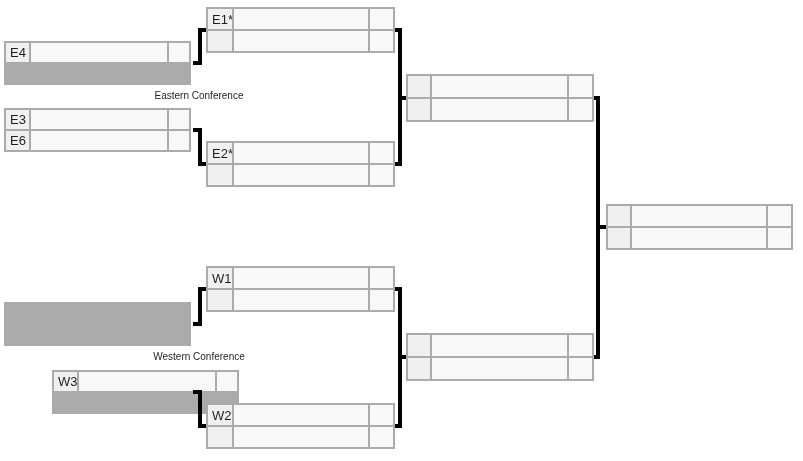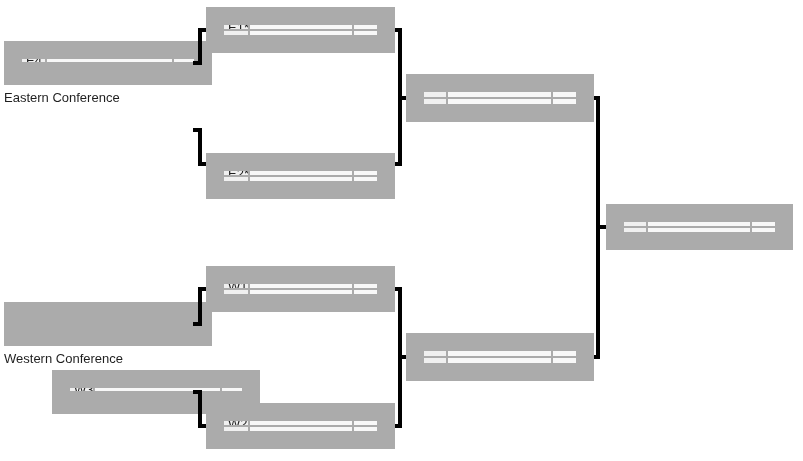--- a/index.html
+++ b/index.html
@@ -16,21 +16,21 @@
     overflow: hidden;
   }
   
   .match {
     position: absolute;
     box-sizing: border-box;
     background: #ababab;           
     display: grid;
     grid-template-rows: 1fr 1fr;
     gap: 2px;
-    padding: 18px;
+    padding: 2px;
   }
   .row {
     display: grid;
     grid-template-columns: var(--seed) 1fr var(--score);
     gap: 2px;
     min-height: 0;
   }
   .cell {
     background: #f8f8f8;
     overflow: hidden;
@@ -41,37 +41,38 @@
     white-space: nowrap;
   }
   .cell.seed {
     background: #f0f0f0;
     padding-left: 4px;
   }
   .cell.team { padding-left: 5px; }
   .cell.score { justify-content: center; }
 
   
-  .col-r1 { width: 208px; height: 44px; --seed: 23px; --score: 20px; }
+  .col-r1 { width: 187px; height: 44px; --seed: 23px; --score: 20px; }
   .col-sf { width: 189px; height: 46px; --seed: 24px; --score: 23px; }
   .col-cf { width: 188px; height: 48px; --seed: 22px; --score: 23px; }
   .col-f  { width: 187px; height: 46px; --seed: 22px; --score: 23px; }
 
   
   .conn {
     position: absolute;
     background: #000000;
   }
 
   
   .conf-label {
     position: absolute;
     left: 4px;
     width: 390px;
-    font-size: 13px;
+    text-align: center;
+    font-size: 10px;
     color: #1f1f1f;
   }
 </style>
 </head>
 <body>
 
 <div id="bracket">
 
   <div class="match col-sf" style="left:206px; top:7px;">
     <div class="row">
@@ -89,22 +90,34 @@
   <div class="match col-r1" style="left:4px; top:41px;">
     <div class="row">
       <div class="cell seed">E4</div>
       <div class="cell team"></div>
       <div class="cell score"></div>
     </div>
   </div>
 
   <div class="conf-label" style="top:90px;">Eastern Conference</div>
 
-
-  <div class="match col-sf" style="left:206px; top:153px;">
+  <div class="match col-r1" style="left:4px; top:108px;">
+    <div class="row">
+      <div class="cell seed">E3</div>
+      <div class="cell team"></div>
+      <div class="cell score"></div>
+    </div>
+    <div class="row">
+      <div class="cell seed">E6</div>
+      <div class="cell team"></div>
+      <div class="cell score"></div>
+    </div>
+  </div>
+
+  <div class="match col-sf" style="left:206px; top:141px;">
     <div class="row">
       <div class="cell seed">E2*</div>
       <div class="cell team"></div>
       <div class="cell score"></div>
     </div>
     <div class="row">
       <div class="cell seed"></div>
       <div class="cell team"></div>
       <div class="cell score"></div>
     </div>

